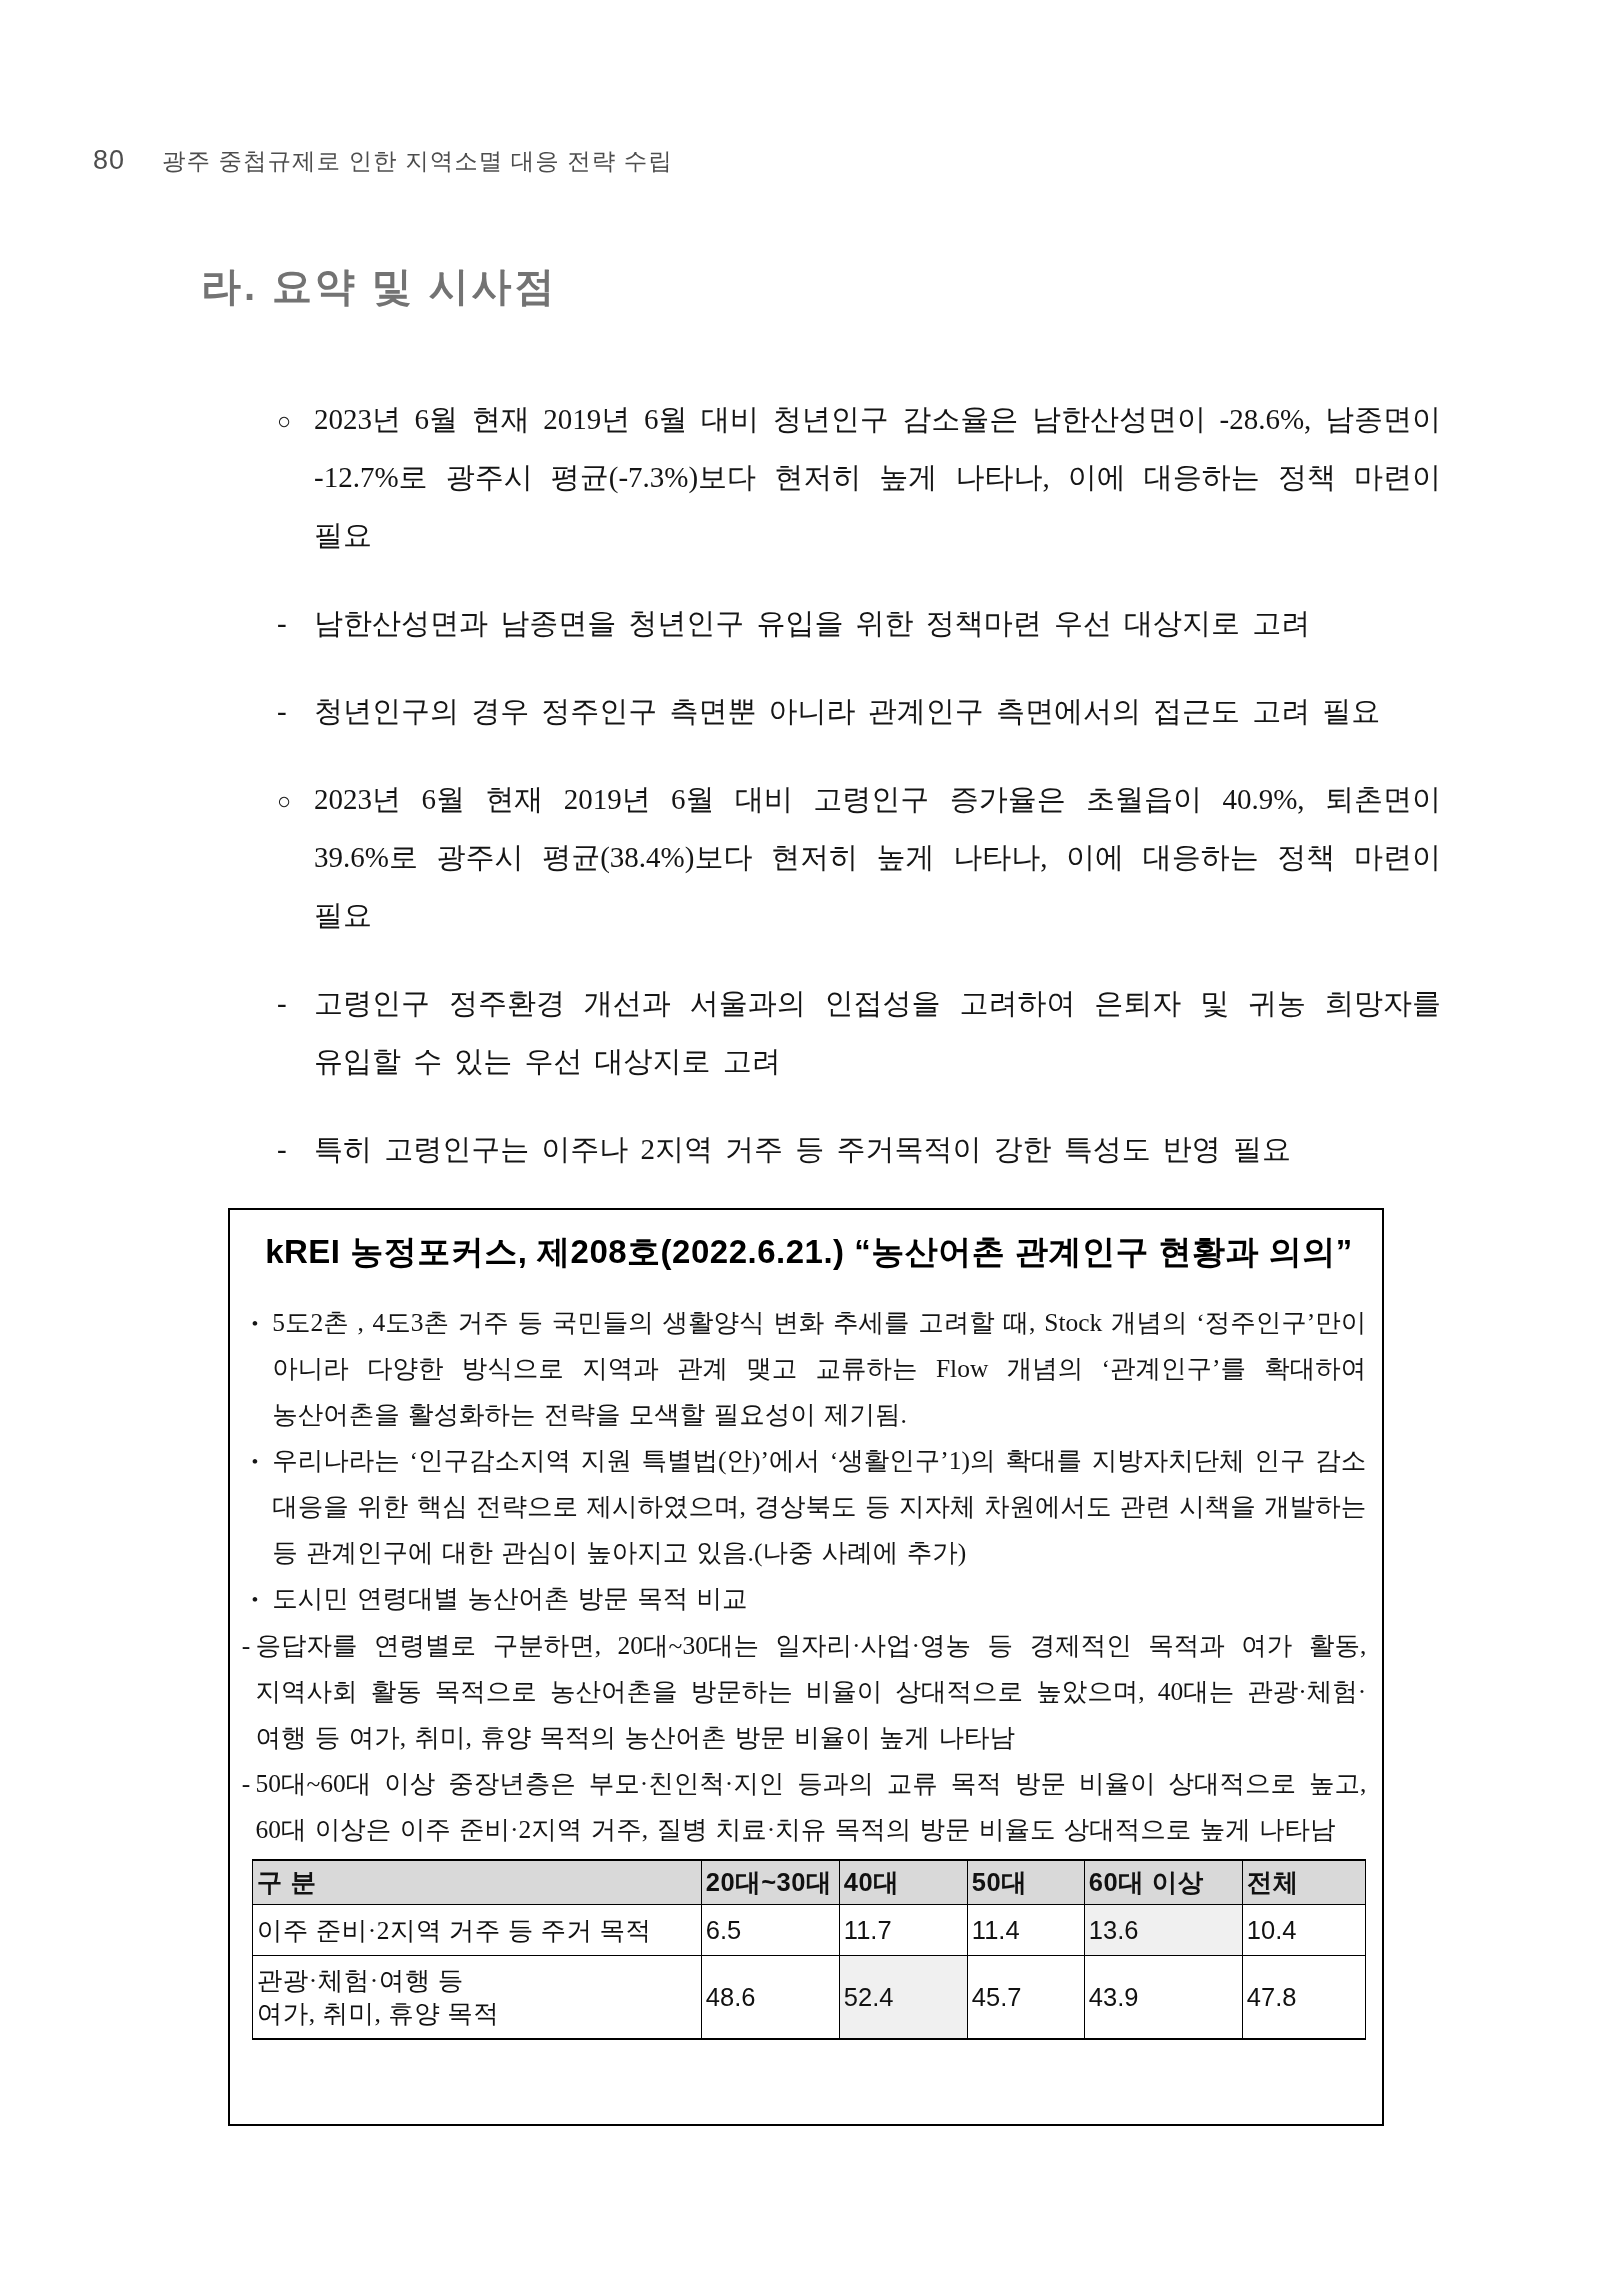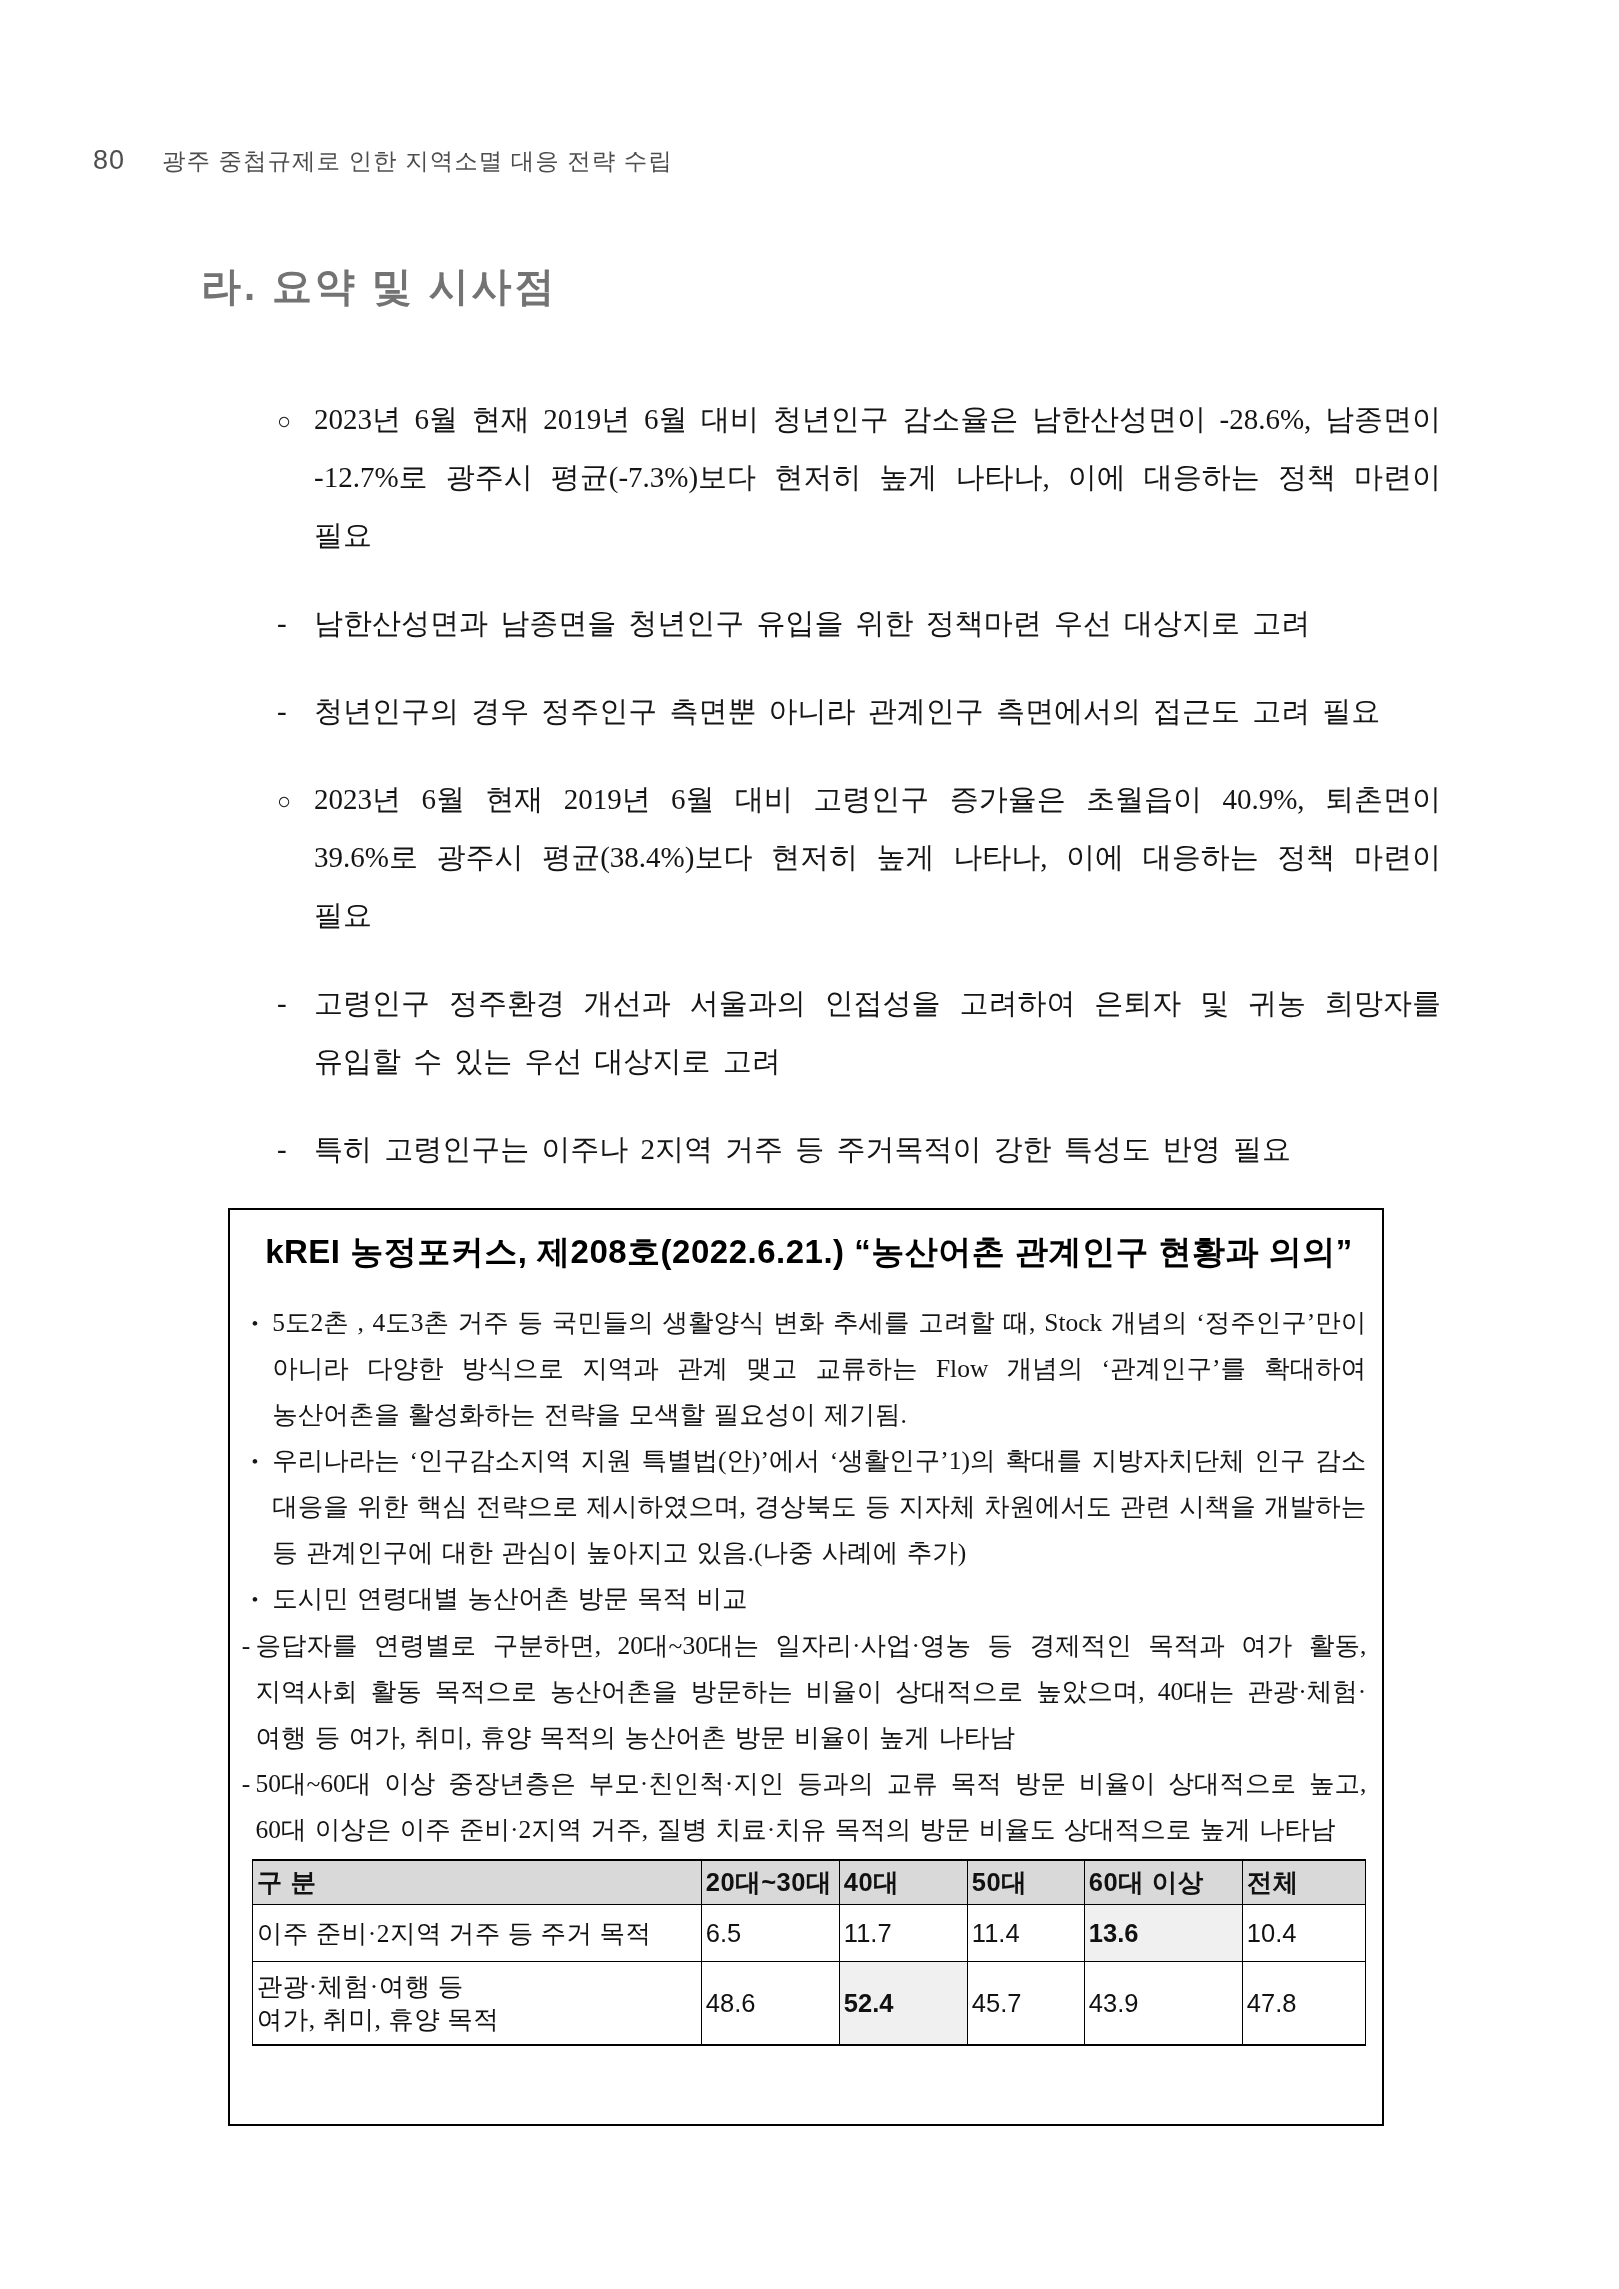--- a/index.html
+++ b/index.html
@@ -122,22 +122,22 @@
     font-weight: 700;
     letter-spacing: 0.5px;
   }
   table.survey td { font-size: 25.5px; }
   td.rowlabel {
     white-space: pre-line;
     line-height: 33px;
     letter-spacing: 0.5px;
   }
   td.num { font-family: "Liberation Sans", "DejaVu Sans", sans-serif; }
-  td.hl { background: #f0f0f0; font-weight: 700; }
-  tr.r1 td { height: 57px; }
+  td.hl { background: #f0f0f0; font-weight: 400; }
+  tr.r1 td { height: 51px; }
   tr.r2 td { height: 52px; }
   tr.r3 td { height: 83px; }
   tr.r4 td { height: 39px; }
 </style>
 </head>
 <body>
 
 <div class="page">
 
   <div class="running-head">

